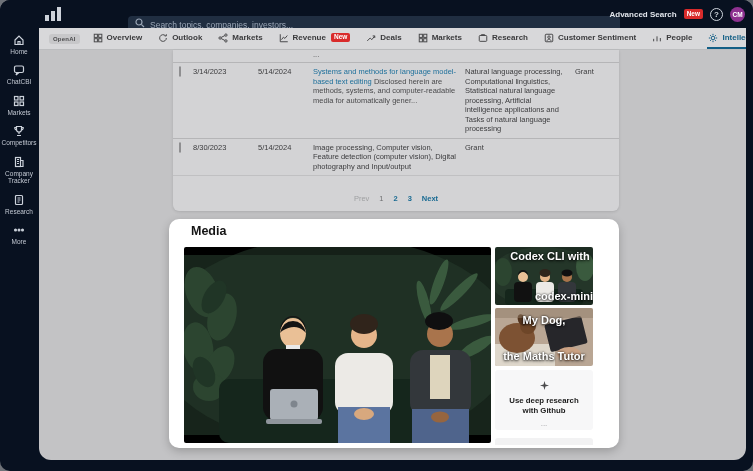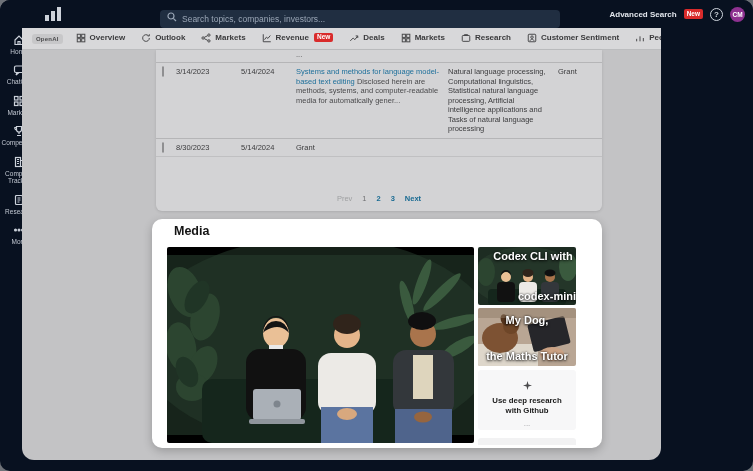--- a/index.html
+++ b/index.html
@@ -2,38 +2,38 @@
 <html><head>
 <meta charset="utf-8">
 <style>
   * { margin:0; padding:0; box-sizing:border-box; }
   html,body { width:753px; height:471px; background:#6e7278; font-family:"Liberation Sans", sans-serif; }
   .app { position:absolute; left:0; top:0; width:753px; height:471px; background:#081120; border-radius:10px; overflow:hidden; }
 
   
   .topbar { position:absolute; left:0; top:0; width:753px; height:28px; background:#081120; }
   .logo { position:absolute; left:44px; top:6px; width:18px; height:16px; }
-  .search-wrap { position:absolute; left:128px; top:8px; width:400px; height:18px;margin-left:32px; }
+  .search-wrap { position:absolute; left:128px; top:14px; width:492px; height:18px; }
   .search-wrap input { width:100%; height:100%; background:#202e41; border:none; border-radius:4px; color:#d5dbe4; font-size:8.5px; padding:0 8px 0 22px; font-family:"Liberation Sans", sans-serif; outline:none; }
   .search-wrap input::placeholder { color:#9aa6b6; }
   .search-icon { position:absolute; left:7px; top:4px; width:10px; height:10px; }
   .top-right { position:absolute; right:8px; top:0; height:28px; display:flex; align-items:center; gap:7px; }
   .adv-search { color:#e2e6ec; font-size:8px; font-weight:bold; cursor:pointer; }
   .badge-new { background:#d92b2b; color:#fff; font-size:6.5px; font-weight:bold; border-radius:2px; padding:1.5px 3px; line-height:1; }
   .help-circle { width:13px; height:13px; border:1.2px solid #cfd5dd; border-radius:50%; color:#cfd5dd; font-size:8px; font-weight:bold; display:flex; align-items:center; justify-content:center; }
   .avatar { width:15px; height:15px; border-radius:50%; background:#8e3190; color:#fff; font-size:6.5px; font-weight:bold; display:flex; align-items:center; justify-content:center; }
 
   
   .sidebar { position:absolute; left:0; top:28px; width:38px; bottom:0; display:flex; flex-direction:column; align-items:center; padding-top:6px; gap:9px; }
   .side-item { display:flex; flex-direction:column; align-items:center; gap:2px; cursor:pointer; width:38px; }
   .side-item svg { width:12px; height:12px; stroke:#ccd2db; fill:none; stroke-width:1.2; }
   .side-label { color:#c3c9d3; font-size:6.5px; line-height:1.15; text-align:center; }
 
   
-  .panel { position:absolute; left:22px; top:28px; width:639px; height:432px; background:#c3c3c5; border-radius:0 0 12px 12px; overflow:hidden; }
+  .panel { position:absolute; left:39px; top:28px; width:707px; height:432px; background:#c3c3c5; border-radius:0 0 12px 12px; overflow:hidden; }
 
   
   .tabbar { position:relative; height:22px; background:#d8d8da; border-bottom:1px solid #bcbdbf; display:flex; align-items:stretch; padding-left:10px; white-space:nowrap; overflow:hidden; }
   .company-chip { align-self:center; background:#c7c7c9; border-radius:3px; padding:2px 4px; font-size:6px; font-weight:bold; color:#4b4b4d; margin-right:12px; letter-spacing:.2px; }
   .tab { display:flex; align-items:center; gap:4px; font-size:8px; color:#3a3a3c; font-weight:bold; padding:0 1px; margin-right:14px; border-bottom:2px solid transparent; cursor:pointer; }
   .tab svg { width:10px; height:10px; stroke:#4a4a4c; fill:none; stroke-width:1.2; }
   .tab.selected { color:#135f86; border-bottom-color:#135f86; }
   .tab.selected svg { stroke:#135f86; }
   .tab .badge-new { margin-left:1px; }
 
@@ -252,20 +252,21 @@
             <span class="pdesc">Disclosed herein are methods, systems, and computer-readable media for automatically gener...</span>
           </span>
           <span class="ptopics">Natural language processing, Computational linguistics, Statistical natural language processing, Artificial intelligence applications and Tasks of natural language processing</span>
           <span>Grant</span>
         </div>
 
         <div class="prow" style="border-bottom-color:#c0c0c2;">
           <span><span class="checkbox"></span></span>
           <span>8/30/2023</span>
           <span>5/14/2024</span>
+          <span class="ptopics">Image processing, Computer vision, Feature detection (computer vision), Digital photography and Input/output</span>
           <span>Grant</span>
         </div>
 
         <div class="pager">
           <span class="pg-muted">Prev</span>
           <span class="pg-current">1</span>
           <span class="pg-link">2</span>
           <span class="pg-link">3</span>
           <span class="pg-link">Next</span>
         </div>

